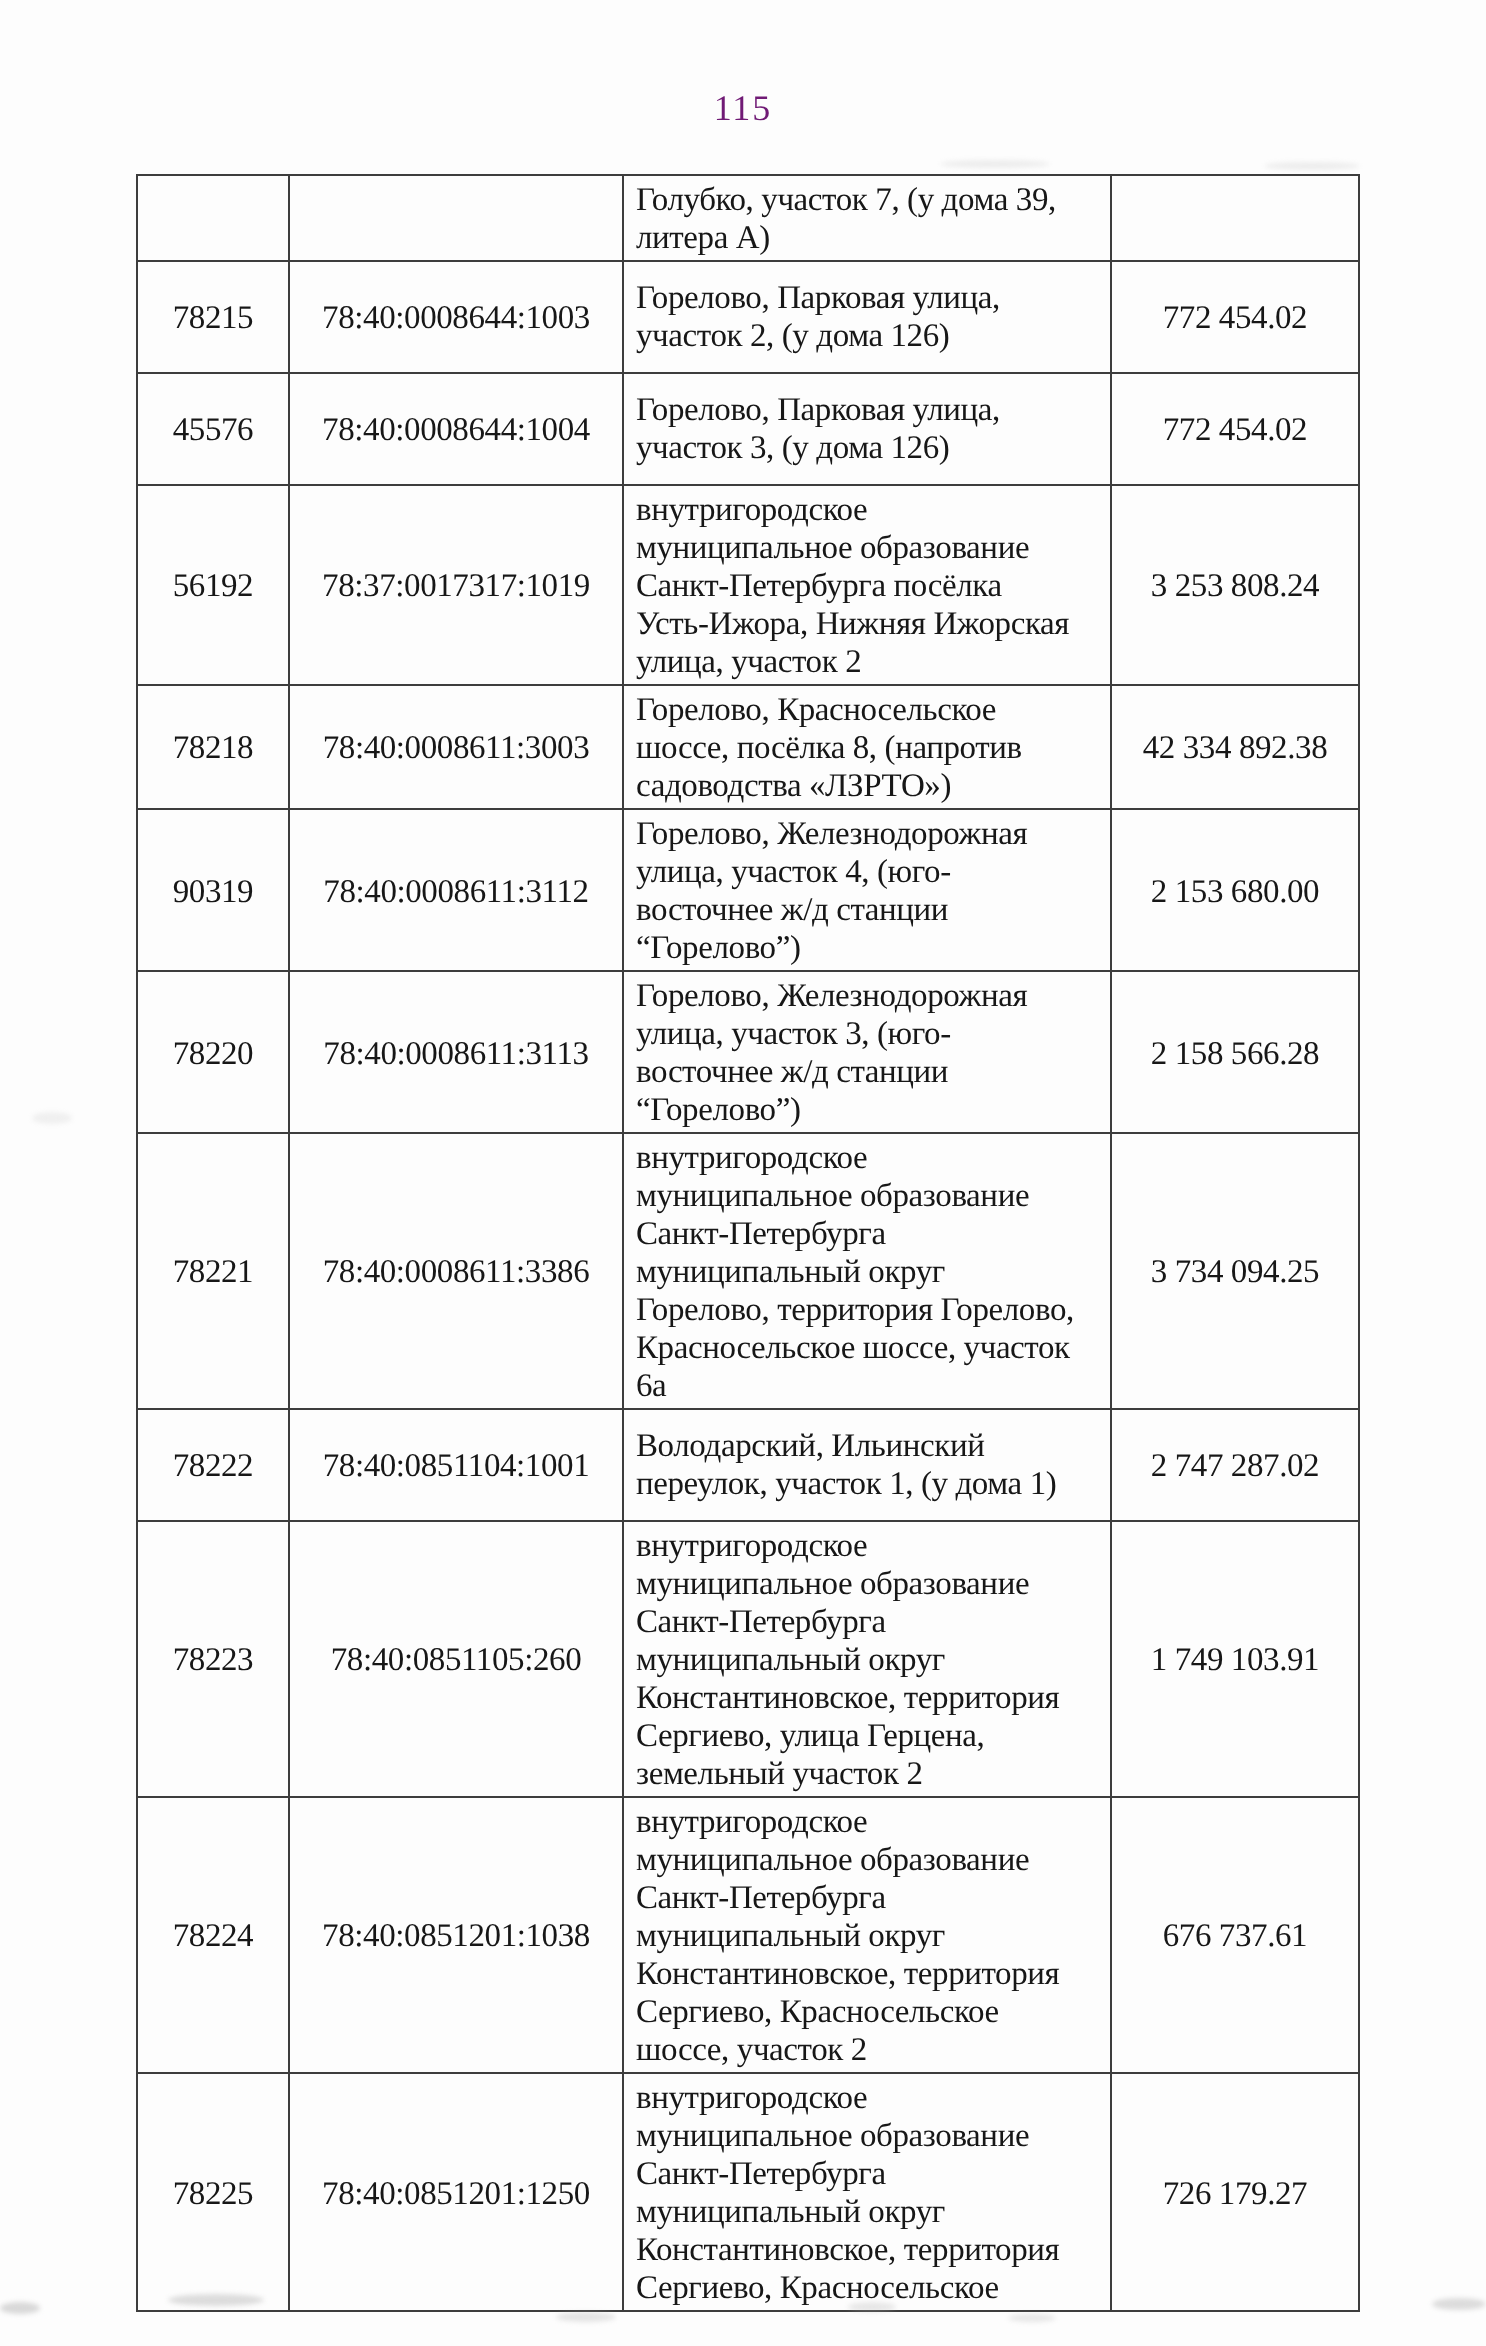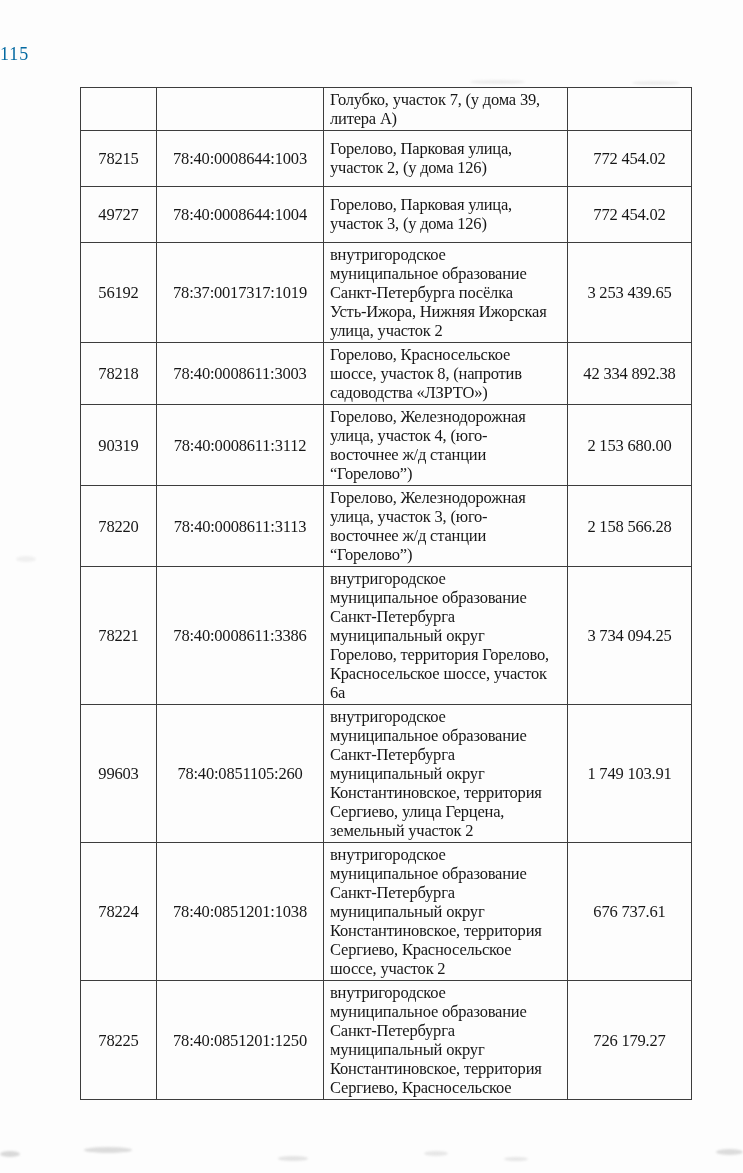--- a/index.html
+++ b/index.html
@@ -14,27 +14,28 @@
     background: #fdfdfd;
     overflow: hidden;
     font-family: "Liberation Serif", "DejaVu Serif", serif;
     color: #171717;
   }
   .page-number {
     position: absolute;
     top: 44px;
     left: 0;
     right: 0;
+    text-align: center;
     font-size: 18px;
     letter-spacing: 1px;
-    color: #0369a1;
+    color: #701a75;
   }
   table.doc-table {
     position: absolute;
-    left: 80px;
+    left: 68px;
     top: 87px;
     width: 611px;
     border-collapse: collapse;
     table-layout: fixed;
   }
   table.doc-table td {
     border: 1.6px solid #3d3d3d;
     font-size: 16.5px;
     line-height: 19px;
     letter-spacing: -0.2px;
@@ -90,41 +91,41 @@
     <td class="val-cell"></td>
   </tr>
       <tr>
     <td class="id-cell">78215</td>
     <td class="cad-cell">78:40:0008644:1003</td>
     <td class="addr-cell">Горелово, Парковая улица,
 участок 2, (у дома 126)</td>
     <td class="val-cell">772 454.02</td>
   </tr>
       <tr>
-    <td class="id-cell">49727</td>
+    <td class="id-cell">45576</td>
     <td class="cad-cell">78:40:0008644:1004</td>
     <td class="addr-cell">Горелово, Парковая улица,
 участок 3, (у дома 126)</td>
     <td class="val-cell">772 454.02</td>
   </tr>
       <tr>
     <td class="id-cell">56192</td>
     <td class="cad-cell">78:37:0017317:1019</td>
     <td class="addr-cell">внутригородское
 муниципальное образование
 Санкт-Петербурга посёлка
 Усть-Ижора, Нижняя Ижорская
 улица, участок 2</td>
-    <td class="val-cell">3 253 439.65</td>
+    <td class="val-cell">3 253 808.24</td>
   </tr>
       <tr>
     <td class="id-cell">78218</td>
     <td class="cad-cell">78:40:0008611:3003</td>
     <td class="addr-cell">Горелово, Красносельское
-шоссе, участок 8, (напротив
+шоссе, посёлка 8, (напротив
 садоводства «ЛЗРТО»)</td>
     <td class="val-cell">42 334 892.38</td>
   </tr>
       <tr>
     <td class="id-cell">90319</td>
     <td class="cad-cell">78:40:0008611:3112</td>
     <td class="addr-cell">Горелово, Железнодорожная
 улица, участок 4, (юго-
 восточнее ж/д станции
 “Горелово”)</td>
@@ -145,21 +146,28 @@
     <td class="addr-cell">внутригородское
 муниципальное образование
 Санкт-Петербурга
 муниципальный округ
 Горелово, территория Горелово,
 Красносельское шоссе, участок
 6а</td>
     <td class="val-cell">3 734 094.25</td>
   </tr>
       <tr>
-    <td class="id-cell">99603</td>
+    <td class="id-cell">78222</td>
+    <td class="cad-cell">78:40:0851104:1001</td>
+    <td class="addr-cell">Володарский, Ильинский
+переулок, участок 1, (у дома 1)</td>
+    <td class="val-cell">2 747 287.02</td>
+  </tr>
+      <tr>
+    <td class="id-cell">78223</td>
     <td class="cad-cell">78:40:0851105:260</td>
     <td class="addr-cell">внутригородское
 муниципальное образование
 Санкт-Петербурга
 муниципальный округ
 Константиновское, территория
 Сергиево, улица Герцена,
 земельный участок 2</td>
     <td class="val-cell">1 749 103.91</td>
   </tr>

